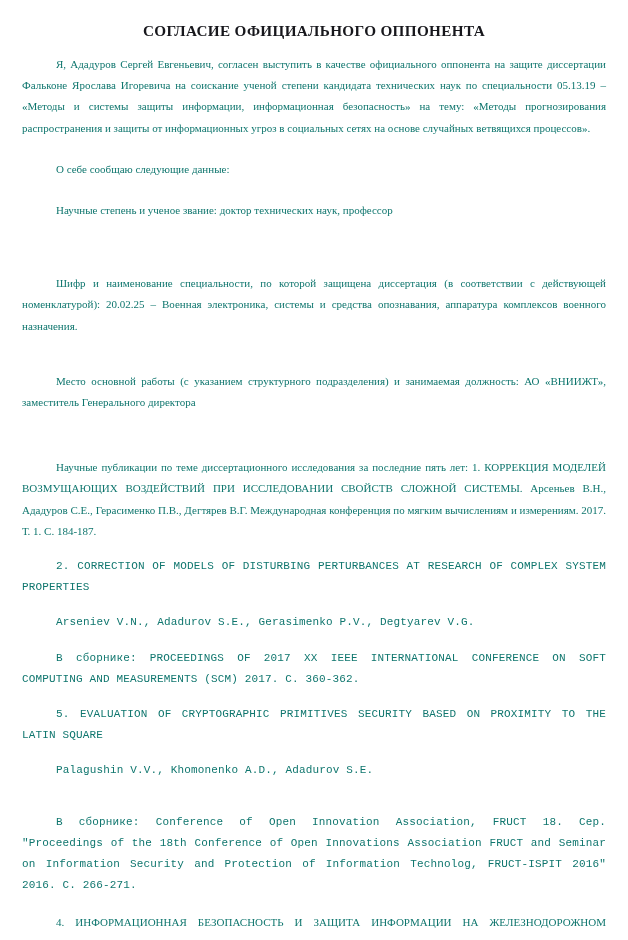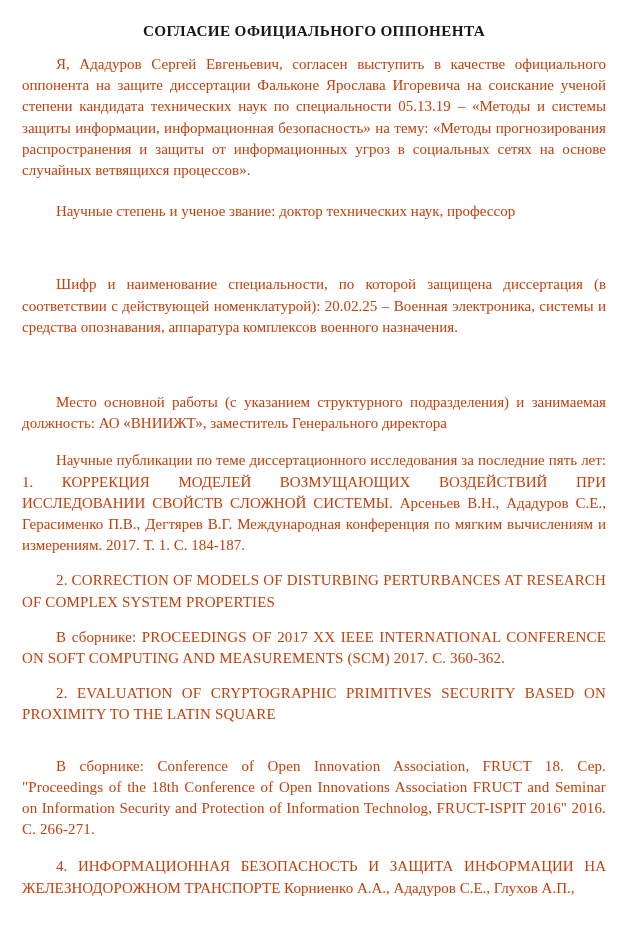--- a/index.html
+++ b/index.html
@@ -23,64 +23,68 @@
   }
   .doc-title {
     text-align: center;
     font-size: 15.2px;
     letter-spacing: 0.35px;
     margin: 8px 0 14px 0;
     color: #17171c;
   }
   p.para {
     margin: 0 0 11px 0;
-    font-size: 15px;
+    font-size: 11px;
     line-height: 21.2px;
     text-align: justify;
     text-justify: inter-word;
     text-indent: 34px;
-    color: #c2410c;
+    color: #0f766e;
   }
   p.gap-before {
     margin-top: 20px;
   }
   p.gap-before-lg {
     margin-top: 26px;
   }
   .latin {
     
     letter-spacing: 0.15px;
+    font-family: Liberation Mono, monospace;
   }
   .numbered {
     text-indent: 34px;
   }
 </style>
 </head>
 <body>
 
 <div class="page">
 
   <h1 class="doc-title">СОГЛАСИЕ ОФИЦИАЛЬНОГО ОППОНЕНТА</h1>
 
   <p class="para">Я, Ададуров Сергей Евгеньевич, согласен выступить в качестве официального оппонента на защите диссертации Фальконе Ярослава Игоревича на соискание ученой степени кандидата технических наук по специальности 05.13.19 – «Методы и системы защиты информации, информационная безопасность» на тему: «Методы прогнозирования распространения и защиты от информационных угроз в социальных сетях на основе случайных ветвящихся процессов».</p>
 
+  <p class="para gap-before">О себе сообщаю следующие данные:</p>
 
   <p class="para gap-before">Научные степень и ученое звание: доктор технических наук, профессор</p>
 
   <p class="para gap-before-lg" style="margin-top:52px;">Шифр и наименование специальности, по которой защищена диссертация (в соответствии с действующей номенклатурой): 20.02.25 – Военная электроника, системы и средства опознавания, аппаратура комплексов военного назначения.</p>
 
-  <p class="para gap-before-lg" style="margin-top:54px;">Место основной работы (с указанием структурного подразделения) и занимаемая должность: АО «ВНИИЖТ», заместитель Генерального директора</p>
+  <p class="para gap-before-lg" style="margin-top:34px;">Место основной работы (с указанием структурного подразделения) и занимаемая должность: АО «ВНИИЖТ», заместитель Генерального директора</p>
 
-  <p class="para gap-before-lg" style="margin-top:16px;">Научные публикации по теме диссертационного исследования за последние пять лет: 1. КОРРЕКЦИЯ МОДЕЛЕЙ ВОЗМУЩАЮЩИХ ВОЗДЕЙСТВИЙ ПРИ ИССЛЕДОВАНИИ СВОЙСТВ СЛОЖНОЙ СИСТЕМЫ. Арсеньев В.Н., Ададуров С.Е., Герасименко П.В., Дегтярев В.Г. Международная конференция по мягким вычислениям и измерениям. 2017. Т. 1. С. 184-187.</p>
+  <p class="para gap-before-lg" style="margin-top:44px;">Научные публикации по теме диссертационного исследования за последние пять лет: 1. КОРРЕКЦИЯ МОДЕЛЕЙ ВОЗМУЩАЮЩИХ ВОЗДЕЙСТВИЙ ПРИ ИССЛЕДОВАНИИ СВОЙСТВ СЛОЖНОЙ СИСТЕМЫ. Арсеньев В.Н., Ададуров С.Е., Герасименко П.В., Дегтярев В.Г. Международная конференция по мягким вычислениям и измерениям. 2017. Т. 1. С. 184-187.</p>
 
   <p class="para latin numbered" style="margin-top:14px;">2. CORRECTION OF MODELS OF   DISTURBING PERTURBANCES AT RESEARCH OF COMPLEX SYSTEM PROPERTIES</p>
 
+  <p class="para latin" style="margin-top:14px;">Arseniev V.N., Adadurov S.E., Gerasimenko P.V., Degtyarev V.G.</p>
 
   <p class="para latin" style="margin-top:14px;">В сборнике: PROCEEDINGS OF 2017 XX IEEE INTERNATIONAL CONFERENCE ON SOFT COMPUTING AND MEASUREMENTS (SCM) 2017. С. 360-362.</p>
 
-  <p class="para latin numbered" style="margin-top:14px;">2. EVALUATION OF CRYPTOGRAPHIC PRIMITIVES SECURITY BASED ON PROXIMITY TO THE LATIN SQUARE</p>
+  <p class="para latin numbered" style="margin-top:14px;">5. EVALUATION OF CRYPTOGRAPHIC PRIMITIVES SECURITY BASED ON PROXIMITY TO THE LATIN SQUARE</p>
 
+  <p class="para latin" style="margin-top:14px;">Palagushin V.V., Khomonenko A.D., Adadurov S.E.</p>
 
   <p class="para latin" style="margin-top:30px;">В сборнике: Conference of Open Innovation Association, FRUCT 18. Сер. "Proceedings of the 18th Conference of Open Innovations Association FRUCT and Seminar on Information Security and Protection of Information Technolog, FRUCT-ISPIT 2016" 2016. С. 266-271.</p>
 
   <p class="para numbered" style="margin-top:16px;">4. ИНФОРМАЦИОННАЯ БЕЗОПАСНОСТЬ И ЗАЩИТА ИНФОРМАЦИИ НА ЖЕЛЕЗНОДОРОЖНОМ ТРАНСПОРТЕ Корниенко А.А., Ададуров С.Е., Глухов А.П.,</p>
 
 </div>
 
 </body></html>

